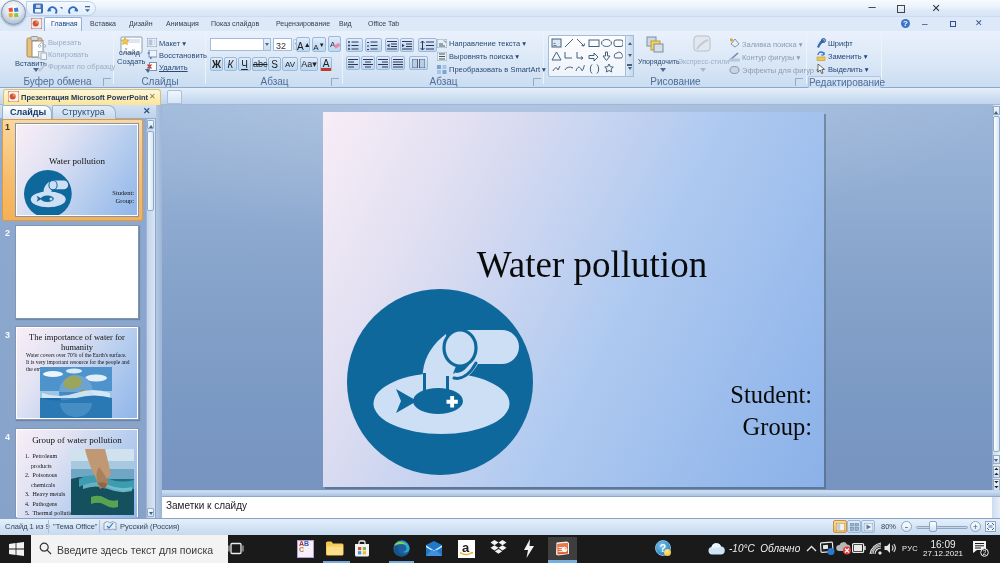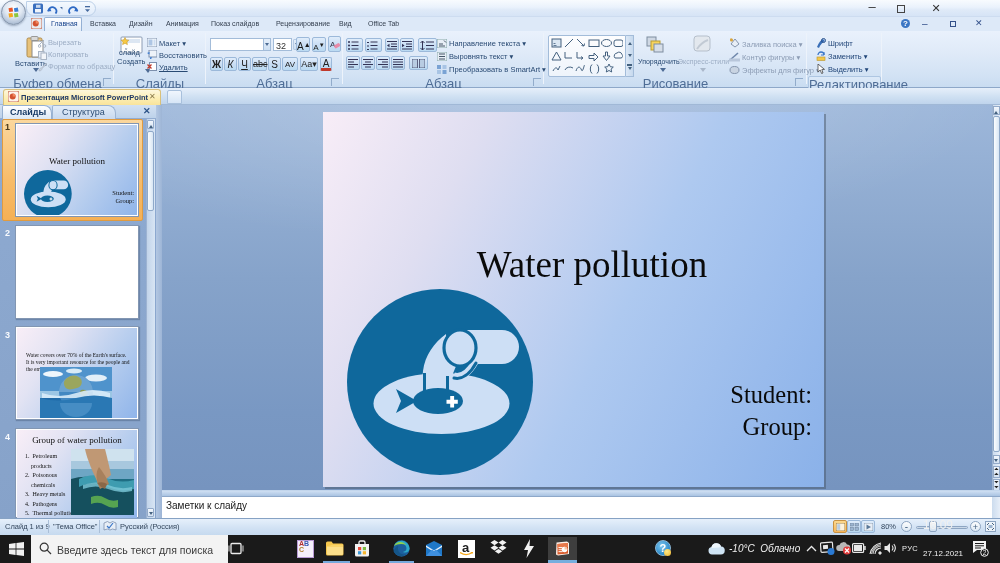--- a/index.html
+++ b/index.html
@@ -2,21 +2,21 @@
 <html><head><meta charset="utf-8">
 <style>
 * { margin:0; padding:0; box-sizing:border-box; }
 html,body { width:1000px; height:563px; overflow:hidden; font-family:"Liberation Sans", sans-serif; }
 #screen { position:absolute; left:0; top:0; width:1000px; height:563px; background:#8ca7ce; overflow:hidden; }
 .a { position:absolute; }
 .t9  { font-size:7.5px; color:#294a73; white-space:nowrap; }
 .t9g { font-size:7.5px; color:#9cadc4; white-space:nowrap; }
 .sbtn { background:linear-gradient(#e0edfb,#cadef4 50%,#badaf2); border:1px solid #9cb9da; border-radius:2px; }
 .combo { background:#fff; border:1px solid #a3bcd9; }
-.glabel { font-size:13px; color:#4f6d96; text-align:center; white-space:nowrap; }
+.glabel { font-size:10px; color:#4f6d96; text-align:center; white-space:nowrap; }
 .dl { width:8px; height:8px; border-top:1px solid #92accb; border-left:1px solid #92accb; }
 </style></head>
 <body>
 <div id="screen">
 
 <div class="a" style="left:0;top:0;width:1000px;height:17px;background:linear-gradient(#f8fbfe,#eaf2fc 45%,#dfeaf8 62%,#d6e4f6);border-bottom:1px solid #cddcf0;"></div>
 <div class="a" style="left:864px;top:4px;width:16px;height:9px;color:#333;font-size:13px;line-height:5px;text-align:center;">–</div>
 <div class="a" style="left:897px;top:5px;width:8px;height:8px;border:1px solid #444;"></div>
 <div class="a" style="left:928px;top:3px;width:16px;height:11px;color:#333;font-size:11px;line-height:11px;text-align:center;">✕</div>
 <div class="a" style="left:26px;top:1px;width:70px;height:15px;border:1px solid #bcd0e8;border-radius:0 8px 8px 8px;background:linear-gradient(#f4f9fe,#e0ebfa);"></div>
@@ -196,21 +196,21 @@
 <div class="a sbtn" style="left:391px;top:56px;width:14px;height:14px;"></div>
 <svg class="a" style="left:393px;top:59px;" width="10" height="9" viewBox="0 0 10 9">
         <path d="M0,0.5 h10 M0,3 h10 M0,5.5 h10 M0,8 h10" stroke="#335" stroke-width="1"></path>
       </svg>
 <div class="a sbtn" style="left:409px;top:56px;width:19px;height:14px;"></div>
 <svg class="a" style="left:412px;top:59px;" width="13" height="9" viewBox="0 0 13 9">
         <rect x="0" y="0" width="5.5" height="9" fill="#b8cce2" stroke="#335" stroke-width="0.7"></rect>
         <rect x="7.5" y="0" width="5.5" height="9" fill="#b8cce2" stroke="#335" stroke-width="0.7"></rect>
       </svg>
 <div class="a t9" style="left:449px;top:39px;">Направление текста ▾</div>
-<div class="a t9" style="left:449px;top:52px;">Выровнять текст ▾</div>
+<div class="a t9" style="left:449px;top:52px;">Выровнять поиска ▾</div>
 <div class="a t9" style="left:449px;top:65px;">Преобразовать в SmartArt ▾</div>
 <svg class="a" style="left:437px;top:39px;" width="10" height="9" viewBox="0 0 10 9">
         <rect width="10" height="9" fill="#e8eef6" stroke="#8aa"></rect>
         <path d="M2,7 h6 M2,5 h4" stroke="#456" stroke-width="1"></path>
         <path d="M7,1.5 l2,2" stroke="#456"></path>
       </svg>
 <svg class="a" style="left:437px;top:52px;" width="10" height="9" viewBox="0 0 10 9">
         <rect width="10" height="9" fill="#e8eef6" stroke="#8aa"></rect>
         <path d="M2,2 h6 M2,4.5 h6 M2,7 h6" stroke="#456" stroke-width="1"></path>
       </svg>
@@ -333,20 +333,21 @@
   </svg>
   <div style="position:absolute;right:3px;top:64px;text-align:right;font-family:'Liberation Serif',serif;font-size:6.5px;line-height:8px;color:#111;">Student:<br>Group:</div>
 </div>
 
 <div class="a" style="left:5px;top:228px;font-size:9px;font-weight:bold;color:#f8fafd;">2</div>
 <div class="a" style="left:15px;top:225px;width:124px;height:94px;background:#fff;border:1px solid #8296b2;box-shadow:1px 1px 1px rgba(40,60,90,.3);"></div>
 
 <div class="a" style="left:5px;top:330px;font-size:9px;font-weight:bold;color:#f8fafd;">3</div>
 <div class="a" style="left:15px;top:326px;width:124px;height:94px;background:#fff;border:1px solid #8296b2;box-shadow:1px 1px 1px rgba(40,60,90,.3);"></div>
 <div class="a" style="left:17px;top:328px;width:120px;height:90px;background:linear-gradient(125deg,#f9eef7 0%,#e2e3f3 30%,#b6cdee 65%,#90b5ea 100%);overflow:hidden;">
+  <div style="position:absolute;left:0;top:4px;width:120px;text-align:center;font-family:'Liberation Serif',serif;font-size:8.5px;line-height:10px;color:#111;">The importance of water for humanity</div>
   <div style="position:absolute;left:9px;top:24px;width:105px;font-family:'Liberation Serif',serif;font-size:5.5px;line-height:7px;color:#111;">Water covers over 70% of the Earth's surface. It is very important resource for the people and the environment.</div>
   <svg style="position:absolute;left:23px;top:39px;" width="72" height="51" viewBox="0 0 72 51">
     <rect width="72" height="26" fill="#4f93cc"></rect>
     <rect y="24" width="72" height="10" fill="#9cc6e4"></rect>
     <rect y="31" width="72" height="20" fill="#1f6aa8"></rect>
     <ellipse cx="13" cy="7" rx="10" ry="3" fill="#eef6fc"></ellipse>
     <ellipse cx="56" cy="11" rx="11" ry="3.5" fill="#e2eff8"></ellipse>
     <ellipse cx="34" cy="4" rx="8" ry="2.5" fill="#d8eaf6"></ellipse>
     <circle cx="36" cy="25" r="17" fill="#4388c2"></circle>
     <path d="M36,8 a17,17 0 0 1 17,17 l-34,0 a17,17 0 0 1 17,-17" fill="#6ba3d2"></path>
@@ -574,21 +575,21 @@
       <path d="M3.5,13 a11,11 0 0 1 9.5,-9.5" stroke-width="1.1" opacity="0.8"></path>
       <path d="M5,13 a8.5,8.5 0 0 1 8,-8" stroke-width="1.1" opacity="0.8"></path>
       <path d="M7,13 a6,6 0 0 1 6,-6" stroke-width="1.1"></path>
       <circle cx="12" cy="12" r="1.2" fill="#e8e8e8"></circle>
     </svg>
 <svg class="a" style="left:884px;top:542px;" width="13" height="12" viewBox="0 0 13 12">
       <path d="M0.5,4 h2.5 l3,-3 v10 l-3,-3 h-2.5 z" fill="#e8e8e8"></path>
       <path d="M8,3.5 a4,4 0 0 1 0,5 M9.8,2 a6.5,6.5 0 0 1 0,8" fill="none" stroke="#e8e8e8" stroke-width="1.1"></path>
     </svg>
 <div class="a" style="left:902px;top:544px;font-size:7.5px;color:#f0f0f0;letter-spacing:0.3px;">РУС</div>
-<div class="a" style="left:923px;top:518px;width:40px;text-align:left;font-size:12px;color:#f0f0f0;">16:09</div>
+<div class="a" style="left:923px;top:539px;width:40px;text-align:center;font-size:10px;color:#f0f0f0;">16:09</div>
 <div class="a" style="left:923px;top:549px;width:40px;text-align:left;font-size:8px;color:#f0f0f0;">27.12.2021</div>
 <svg class="a" style="left:972px;top:540px;" width="17" height="17" viewBox="0 0 17 17">
       <path d="M1,1 h13 v9 h-9 l-4,3 z" fill="#f2f2f2"></path>
       <path d="M3,3.5 h9 M3,5.8 h9 M3,8 h6" stroke="#1a1a1a" stroke-width="1"></path>
       <circle cx="12.5" cy="12.5" r="3.8" fill="#1a1a1a" stroke="#f2f2f2" stroke-width="1"></circle>
       <text x="10.8" y="15.2" font-size="6.5" fill="#f2f2f2" font-family="Liberation Sans">2</text>
     </svg>
 
 <div class="a" style="left:323px;top:561px;width:27px;height:2px;background:#76a9dc;"></div>
 <div class="a" style="left:389px;top:561px;width:25px;height:2px;background:#76a9dc;"></div>

